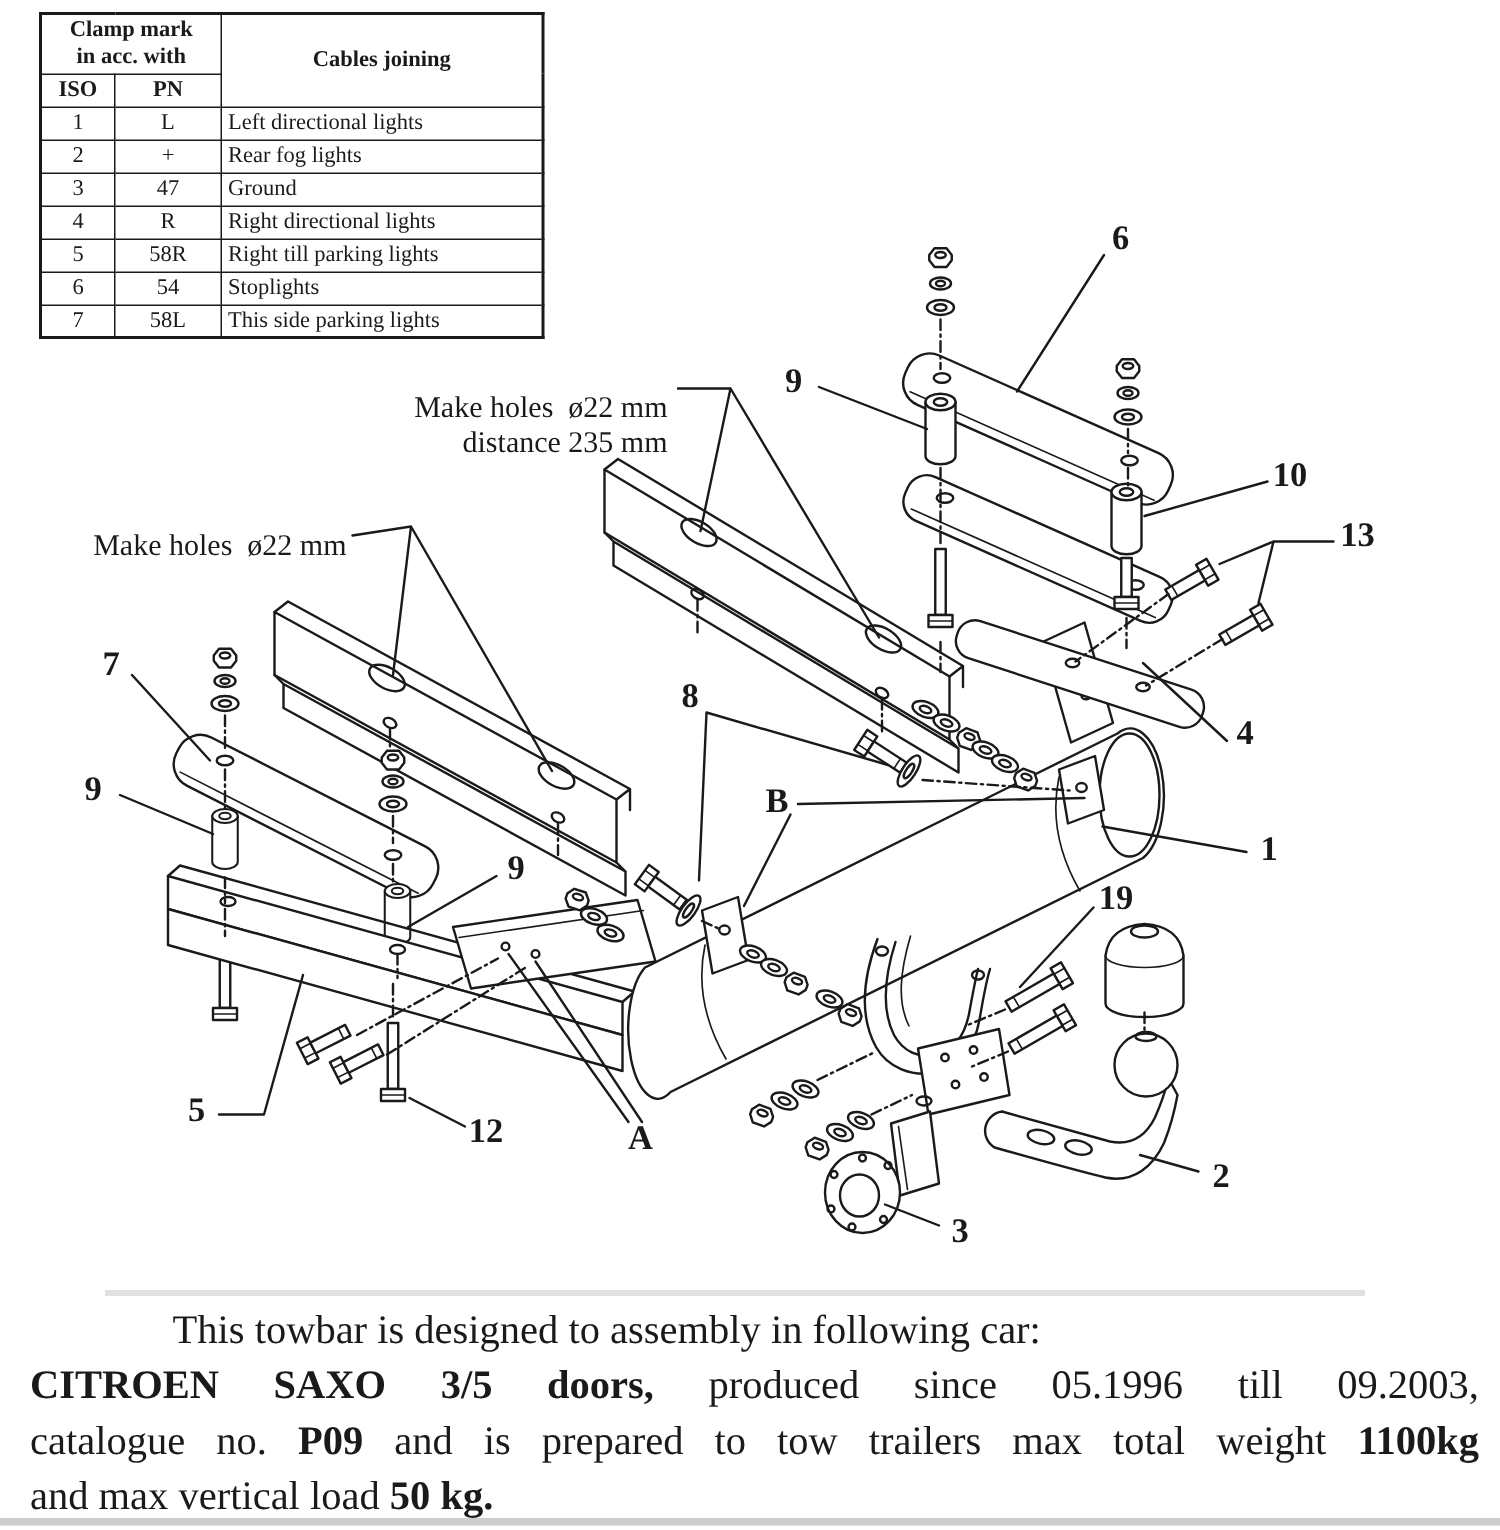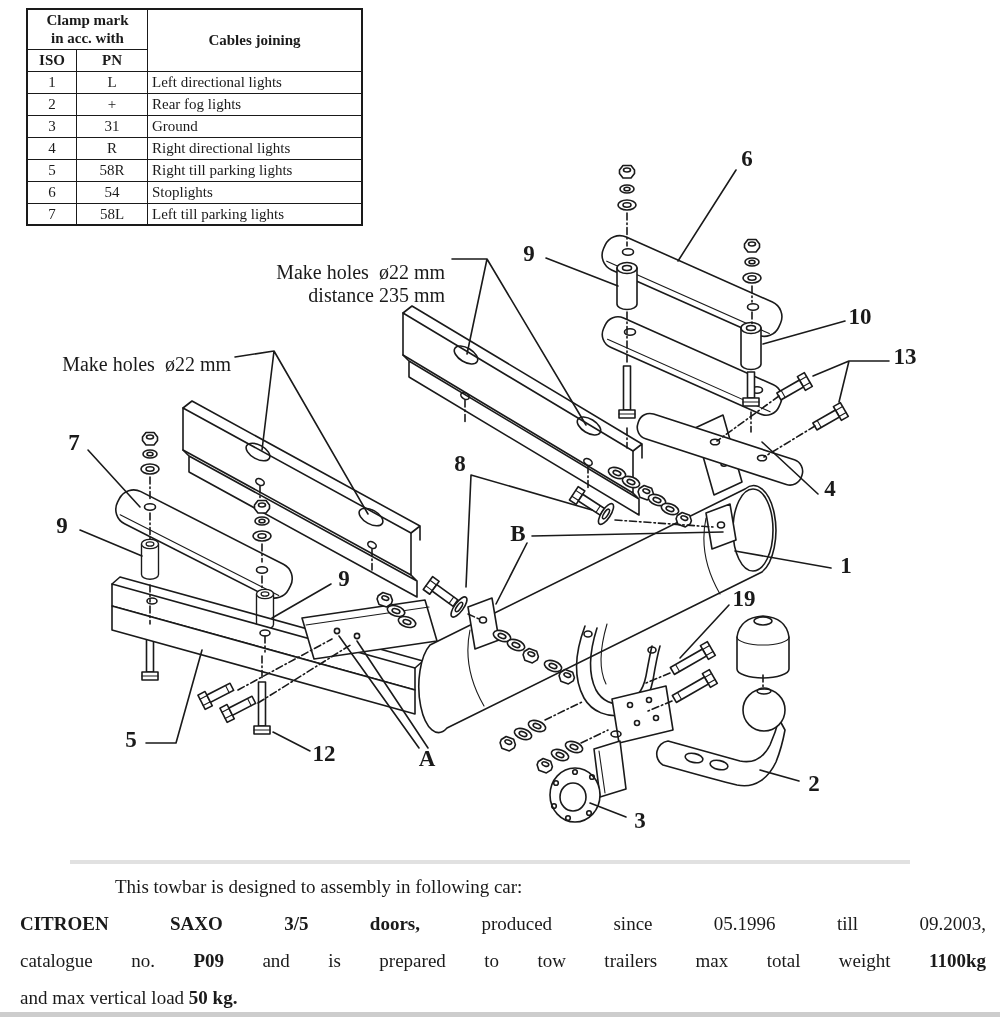--- a/index.html
+++ b/index.html
@@ -25,21 +25,21 @@
   .plabel{position:absolute;transform:translate(-50%,-50%);font-weight:bold;
           font-size:23px;white-space:nowrap;}
   
   #diagram{position:absolute;left:0;top:0;}
   #diagram *{stroke:#1a1a1a;fill:none;stroke-width:1.6;stroke-linecap:round;stroke-linejoin:round;}
   #diagram .f{fill:#ffffff;}
   #diagram .thin{stroke-width:1.1;}
   #diagram .dd{stroke-width:1;stroke-dasharray:7 3 1.5 3;}
   #diagram .ld{stroke-width:1.3;}
   
-  #footer{position:absolute;left:20px;top:868px;width:966px;font-size:19px;line-height:37px;}
+  #footer{position:absolute;left:20px;top:868px;width:966px;font-size:27px;line-height:37px;}
   #footer .just{text-align:justify;text-align-last:justify;}
   .band{position:absolute;}
 </style>
 </head>
 <body>
 
 <div id="page">
 
   <table id="clamp-table">
     <tbody>
@@ -56,42 +56,42 @@
       <td class="c">L</td>
       <td>Left directional lights</td>
         </tr>
     <tr>
       <td class="c">2</td>
       <td class="c">+</td>
       <td>Rear fog lights</td>
         </tr>
     <tr>
       <td class="c">3</td>
-      <td class="c">31</td>
+      <td class="c">47</td>
       <td>Ground</td>
         </tr>
     <tr>
       <td class="c">4</td>
       <td class="c">R</td>
       <td>Right directional lights</td>
         </tr>
     <tr>
       <td class="c">5</td>
       <td class="c">58R</td>
       <td>Right till parking lights</td>
         </tr>
     <tr>
       <td class="c">6</td>
       <td class="c">54</td>
       <td>Stoplights</td>
         </tr>
     <tr>
       <td class="c">7</td>
       <td class="c">58L</td>
-      <td>Left till parking lights</td>
+      <td>This side parking lights</td>
         </tr>
   </tbody>
     </table>
 
   <svg id="diagram" width="1000" height="870" viewBox="0 0 1000 870">
     <defs>
       <g id="washer">
           <ellipse rx="9" ry="5" class="f"></ellipse>
           <ellipse rx="4" ry="2.2"></ellipse>
         </g>

